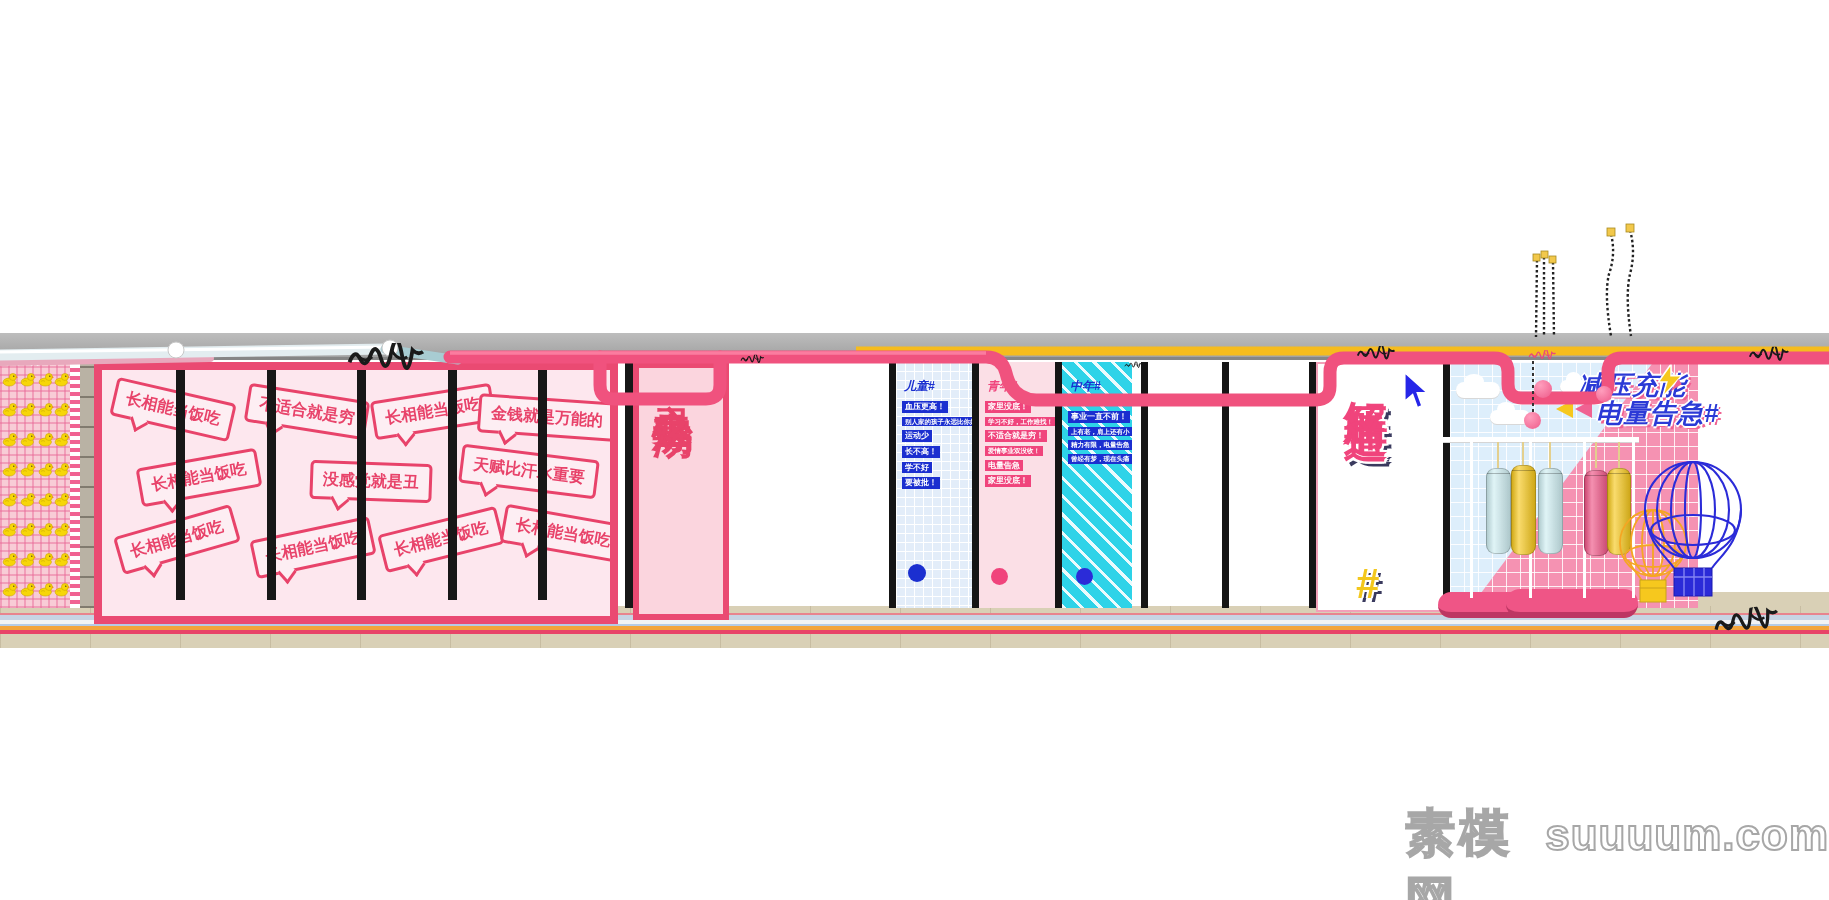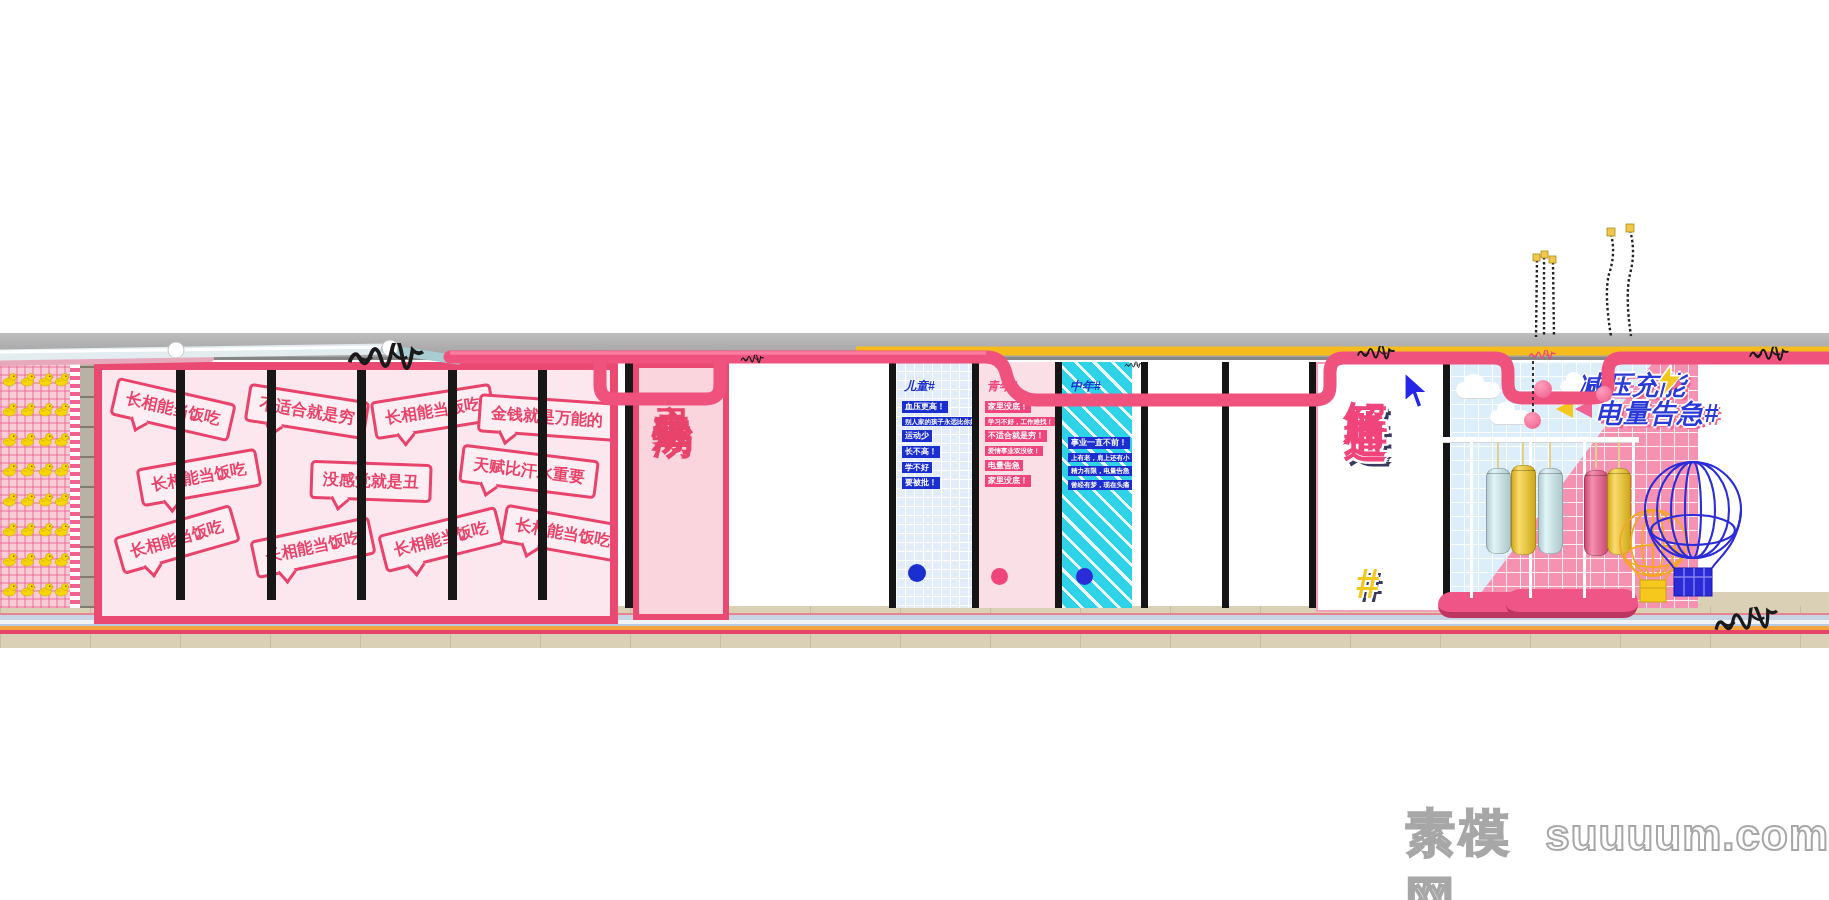--- a/index.html
+++ b/index.html
@@ -253,21 +253,21 @@
       <span class="tag-line bg-pink xs">爱情事业双没收！</span>
       <span class="tag-line bg-pink">电量告急</span>
       <span class="tag-line bg-pink">家里没底！</span>
     </div>
     <div class="dot" style="left:12px;top:206px;width:17px;height:17px;background:#f0447c"></div>
   </div>
 
   <div class="panel bar" style="left:1055px"></div>
   <div class="panel tagpanel midlife">
     <div class="tag-head head-blue">中年#</div>
-    <div class="tag-lines" style="margin-top:40px">
+    <div class="tag-lines" style="margin-top:14px">
       <span class="tag-line bg-blue">事业一直不前！</span>
       <span class="tag-line bg-blue xs">上有老，肩上还有小！</span>
       <span class="tag-line bg-blue xs">精力有限，电量告急！</span>
       <span class="tag-line bg-blue xs">曾经有梦，现在头痛！</span>
     </div>
     <div class="dot" style="left:14px;top:206px;width:17px;height:17px;background:#2b2bd8"></div>
   </div>
 
   <div class="panel bar" style="left:1141px"></div>
 

